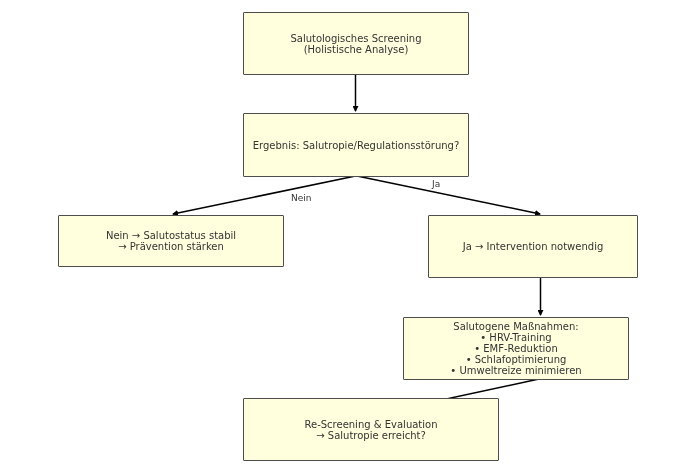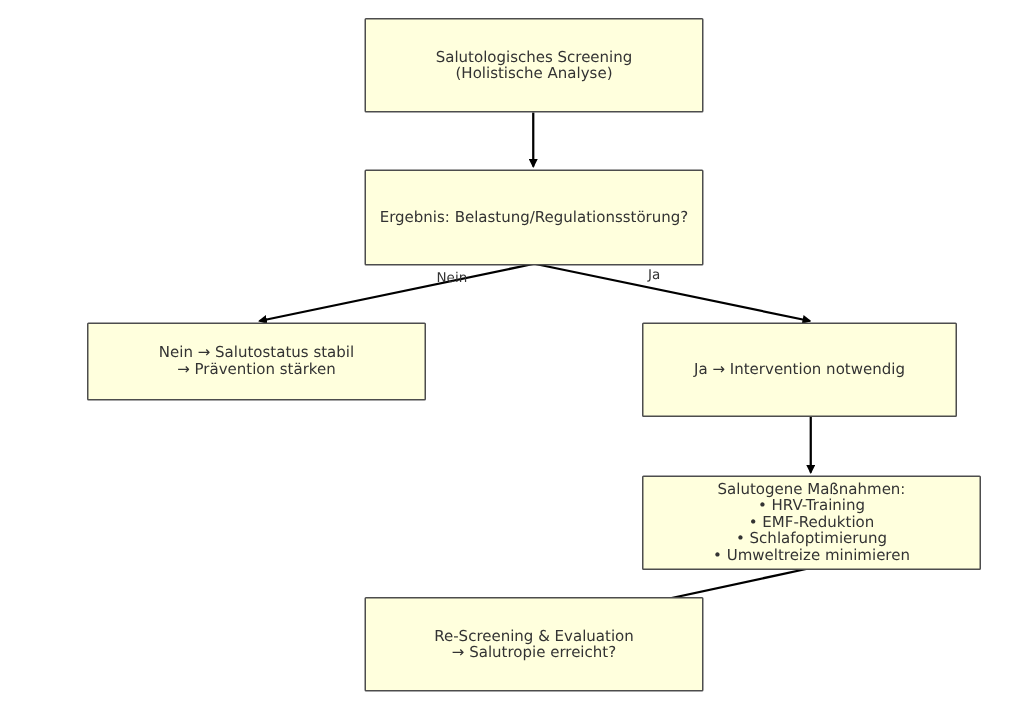--- a/index.html
+++ b/index.html
@@ -9,23 +9,23 @@
     .box { position: absolute; box-sizing: border-box; background: #ffffdd;
            border: 1px solid #4d4d4d; border-radius: 1px;
            display: flex; align-items: center; justify-content: center;
            text-align: center; color: #333333; font-size: 10px; line-height: 11px; }
     .box .txt { white-space: pre-line; }
     .edge-label { position: absolute; font-size: 9px; color: #333333; }
     #b1 { left: 243px; top: 12px; width: 226px; height: 63px; }
     #b2 { left: 243px; top: 113px; width: 226px; height: 64px; }
     #b3 { left: 58px;  top: 215px; width: 226px; height: 52px; }
     #b4 { left: 428px; top: 215px; width: 210px; height: 63px; }
-    #b5 { left: 428px; top: 317px; width: 226px; height: 63px; }
-    #b6 { left: 243px; top: 398px; width: 226px; height: 63px; }
-    #lbl-nein { left: 254px; top: 181px; padding-left: 37px; }
+    #b5 { left: 403px; top: 317px; width: 226px; height: 63px; }
+    #b6 { left: 243px; top: 398px; width: 256px; height: 63px; }
+    #lbl-nein { left: 254px; top: 193px; padding-left: 37px; }
     #lbl-ja   { left: 432px; top: 179px; }
   </style>
 </head>
 <body>
 
 <svg class="flow" width="687" height="471">
   <defs>
     <marker id="ah" markerWidth="6" markerHeight="6" refX="5" refY="3" orient="auto" markerUnits="userSpaceOnUse">
       <path d="M0,0 L6,3 L0,6 z" fill="#000"></path>
     </marker>
@@ -35,21 +35,21 @@
   <line x1="357" y1="176" x2="540" y2="214" stroke="#000" stroke-width="1.5" marker-end="url(#ah)"></line>
   <line x1="540.5" y1="278" x2="540.5" y2="315" stroke="#000" stroke-width="1.5" marker-end="url(#ah)"></line>
   <line x1="539" y1="379" x2="358" y2="418" stroke="#000" stroke-width="1.5" marker-end="url(#ah)"></line>
 </svg>
 
 <div class="box" id="b1">
   <span class="txt">Salutologisches Screening
 (Holistische Analyse)</span>
 </div>
 <div class="box" id="b2">
-  <span class="txt">Ergebnis: Belastung/Regulationsstörung?</span>
+  <span class="txt">Ergebnis: Salutropie/Regulationsstörung?</span>
 </div>
 <div class="box" id="b3">
   <span class="txt">Nein → Salutostatus stabil
 → Prävention stärken</span>
 </div>
 <div class="box" id="b4">
   <span class="txt">Ja → Intervention notwendig</span>
 </div>
 <div class="box" id="b5">
   <span class="txt">Salutogene Maßnahmen:

